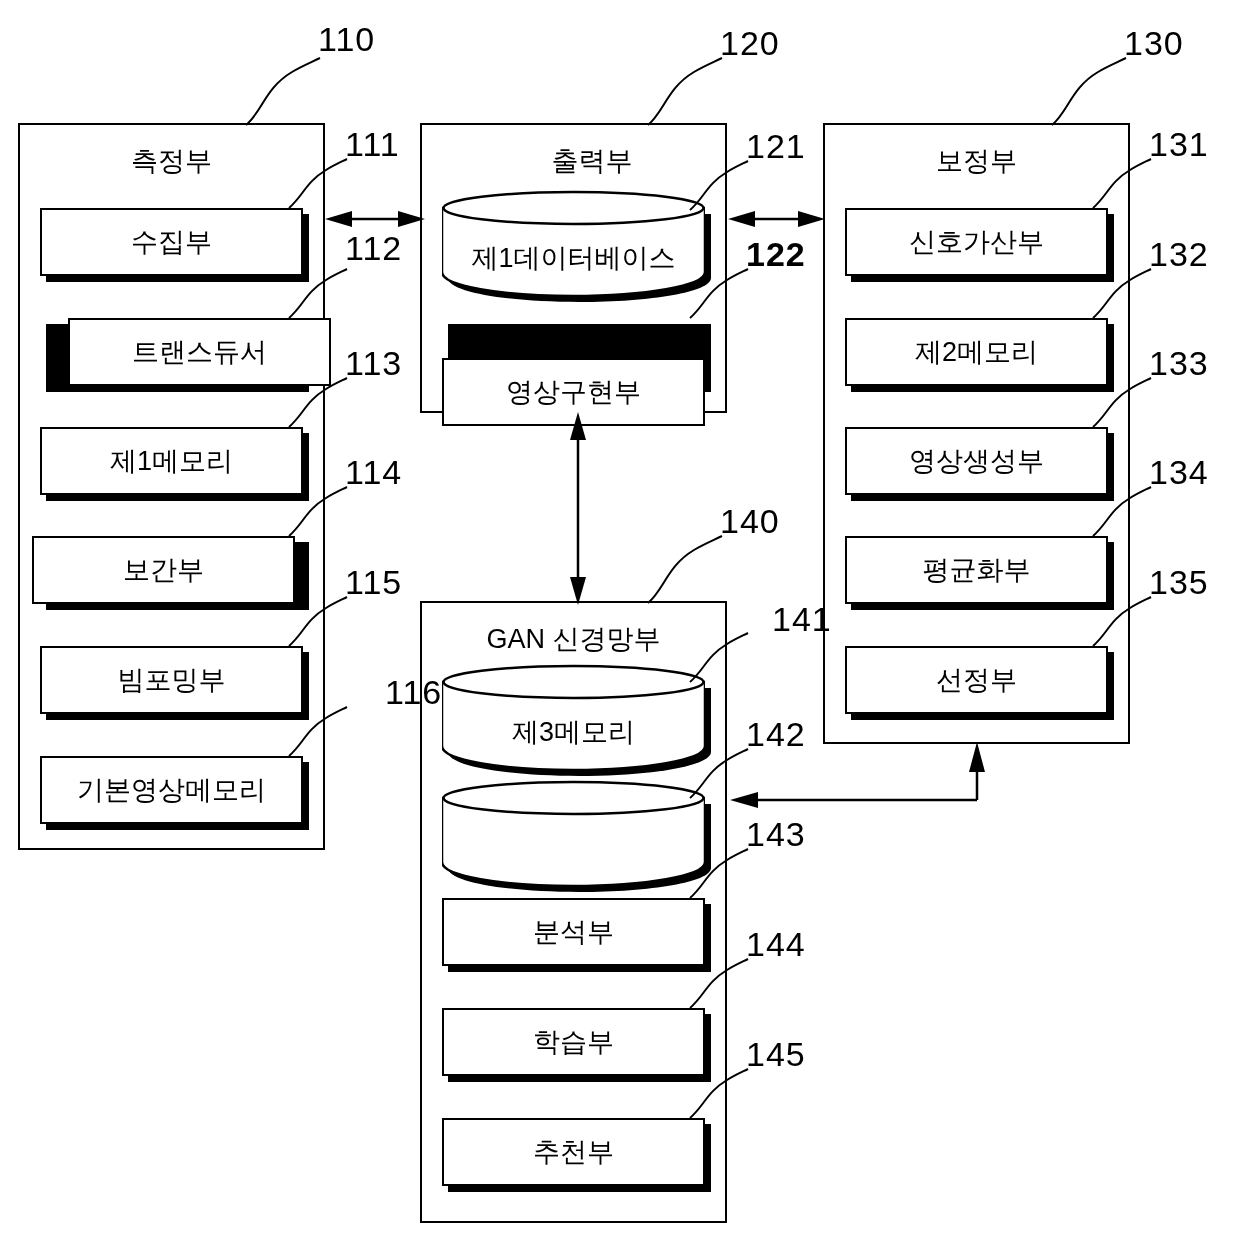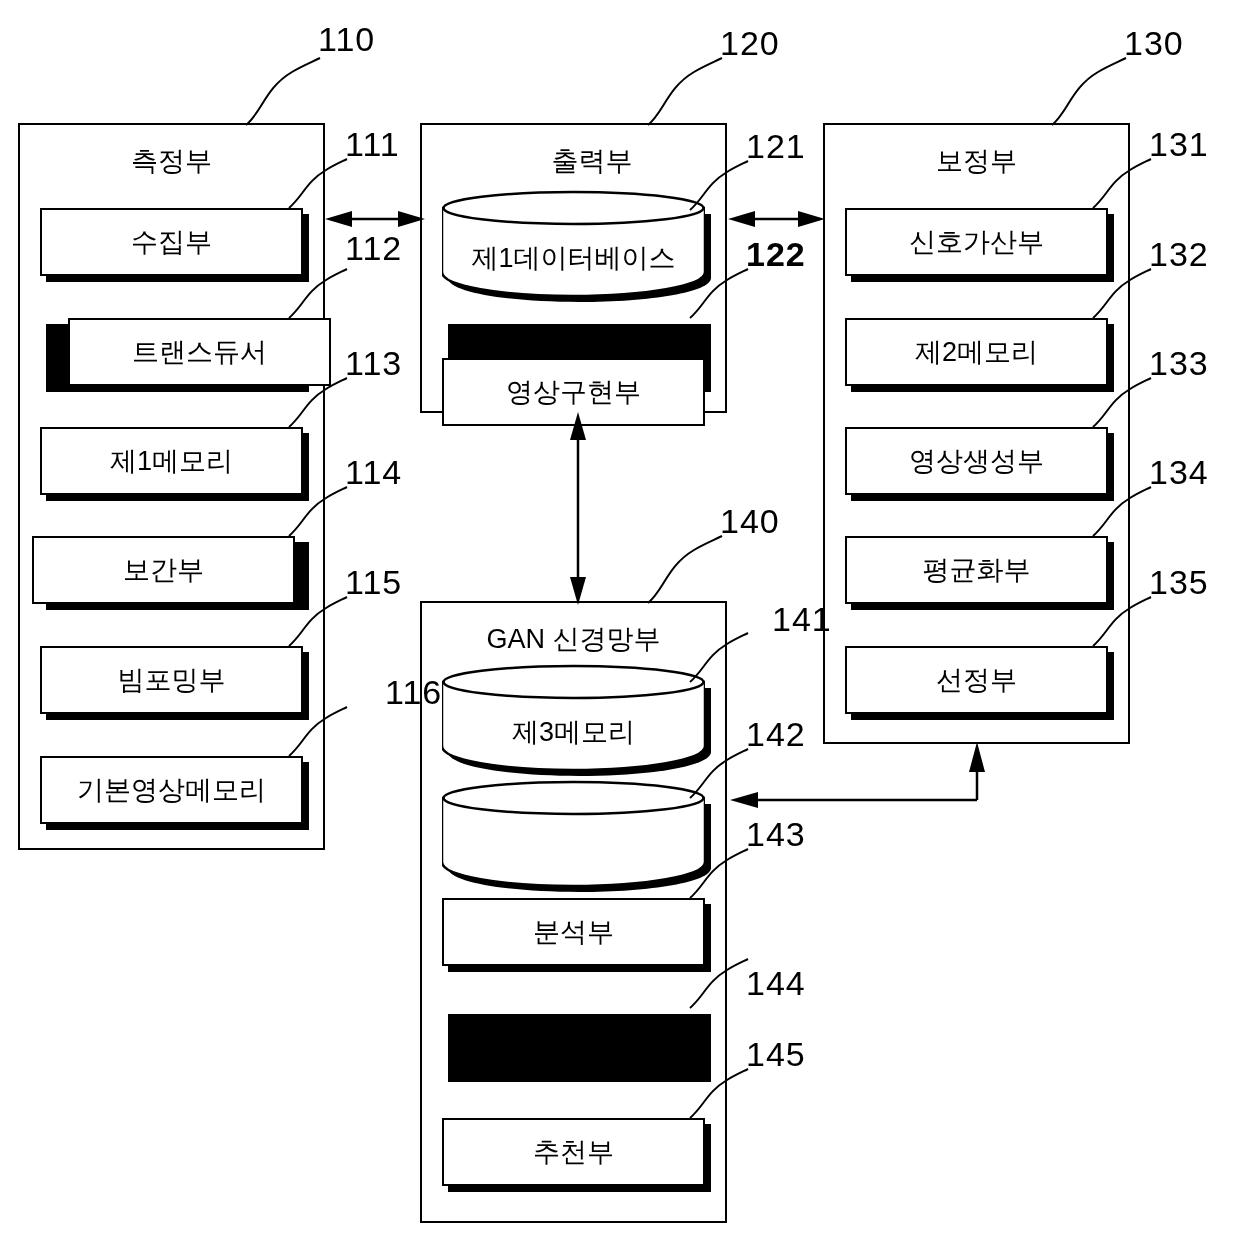--- a/index.html
+++ b/index.html
@@ -292,19 +292,20 @@
       <ellipse cx="131.5" cy="18" rx="130" ry="16" fill="#fff" stroke="#000" stroke-width="2.5"></ellipse>
     </svg>
   </div>
   <div class="ref" style="left:746px; top:715px;">142</div>
 
   <div class="blk-shadow" style="left:448px; top:904px; width:263px; height:68px;"></div>
   <div class="blk" style="left:442px; top:898px; width:263px; height:68px;">분석부</div>
   <div class="ref" style="left:746px; top:815px;">143</div>
 
   <div class="blk-shadow" style="left:448px; top:1014px; width:263px; height:68px;"></div>
-  <div class="ref" style="left:746px; top:925px;margin-top:39px;">144</div>
+  <div class="blk" style="left:442px; top:1008px; width:263px; height:68px;">학습부</div>
+  <div class="ref" style="left:746px; top:925px;">144</div>
 
   <div class="blk-shadow" style="left:448px; top:1124px; width:263px; height:68px;"></div>
   <div class="blk" style="left:442px; top:1118px; width:263px; height:68px;">추천부</div>
   <div class="ref" style="left:746px; top:1035px;">145</div>
 
 </div>
 
 </body></html>

